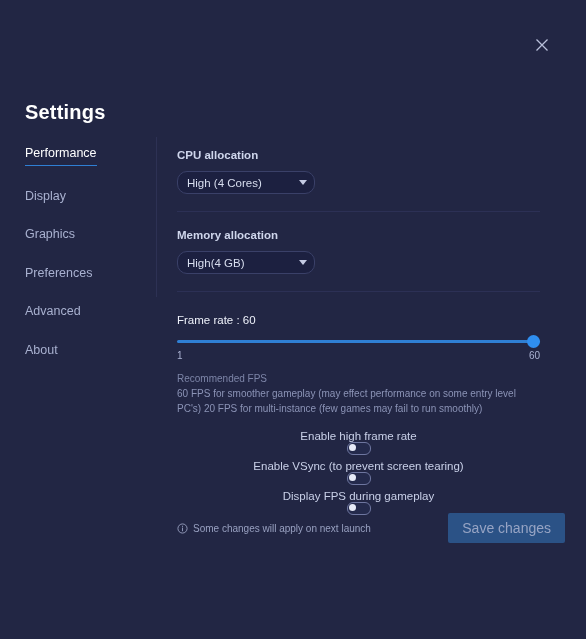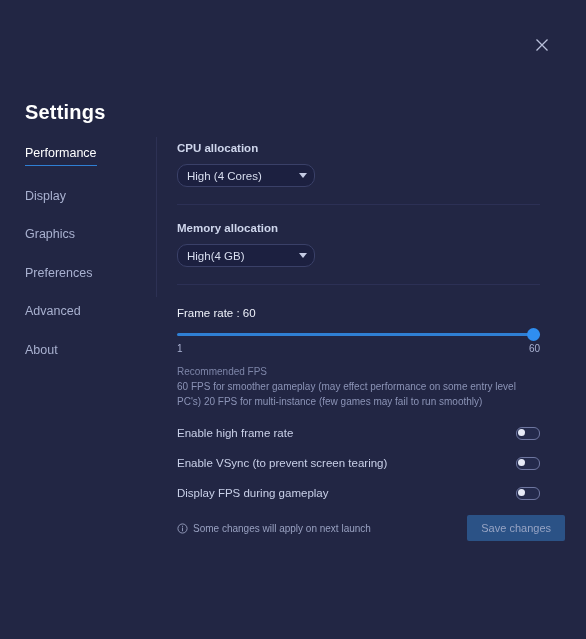--- a/index.html
+++ b/index.html
@@ -73,21 +73,21 @@
     top: 137px;
     width: 1px;
     height: 160px;
     background: #2d3154;
   }
 
   
   #content {
     position: absolute;
     left: 177px;
-    top: 142px;
+    top: 149px;
     width: 363px;
   }
   .section-label {
     font-size: 11.5px;
     color: #cfd6ec;
     margin-bottom: 10px;
     font-weight: bold;
   }
   .hr {
     height: 1px;
@@ -170,20 +170,21 @@
   }
 
   
   #toggles { margin-top: 14px; }
   .toggle-row {
     display: flex;
     align-items: center;
     justify-content: space-between;
     height: 20px;
     margin-bottom: 10px;
+    flex-direction: column;
   }
   .toggle-label {
     font-size: 11.5px;
     color: #c9d0e8;
   }
   .switch {
     width: 22px;
     height: 11px;
     border-radius: 6px;
     border: 1px solid #6e76a0;
@@ -220,21 +221,21 @@
     font-size: 10px;
     color: #98a0c0;
   }
   #info-icon { display: block; }
   #save-button {
     background: #2b5286;
     color: #97a4c4;
     border: none;
     border-radius: 2px;
     font-family: "Liberation Sans", sans-serif;
-    font-size: 11px;
+    font-size: 14px;
     padding: 7px 14px;
     cursor: pointer;
   }
 </style>
 </head>
 <body>
 
 <div id="close-btn">
   <svg width="14" height="14" viewBox="0 0 14 14">
     <path d="M1.5 1.5 L12.5 12.5 M12.5 1.5 L1.5 12.5" stroke="#b9c0da" stroke-width="1.3" fill="none"></path>

